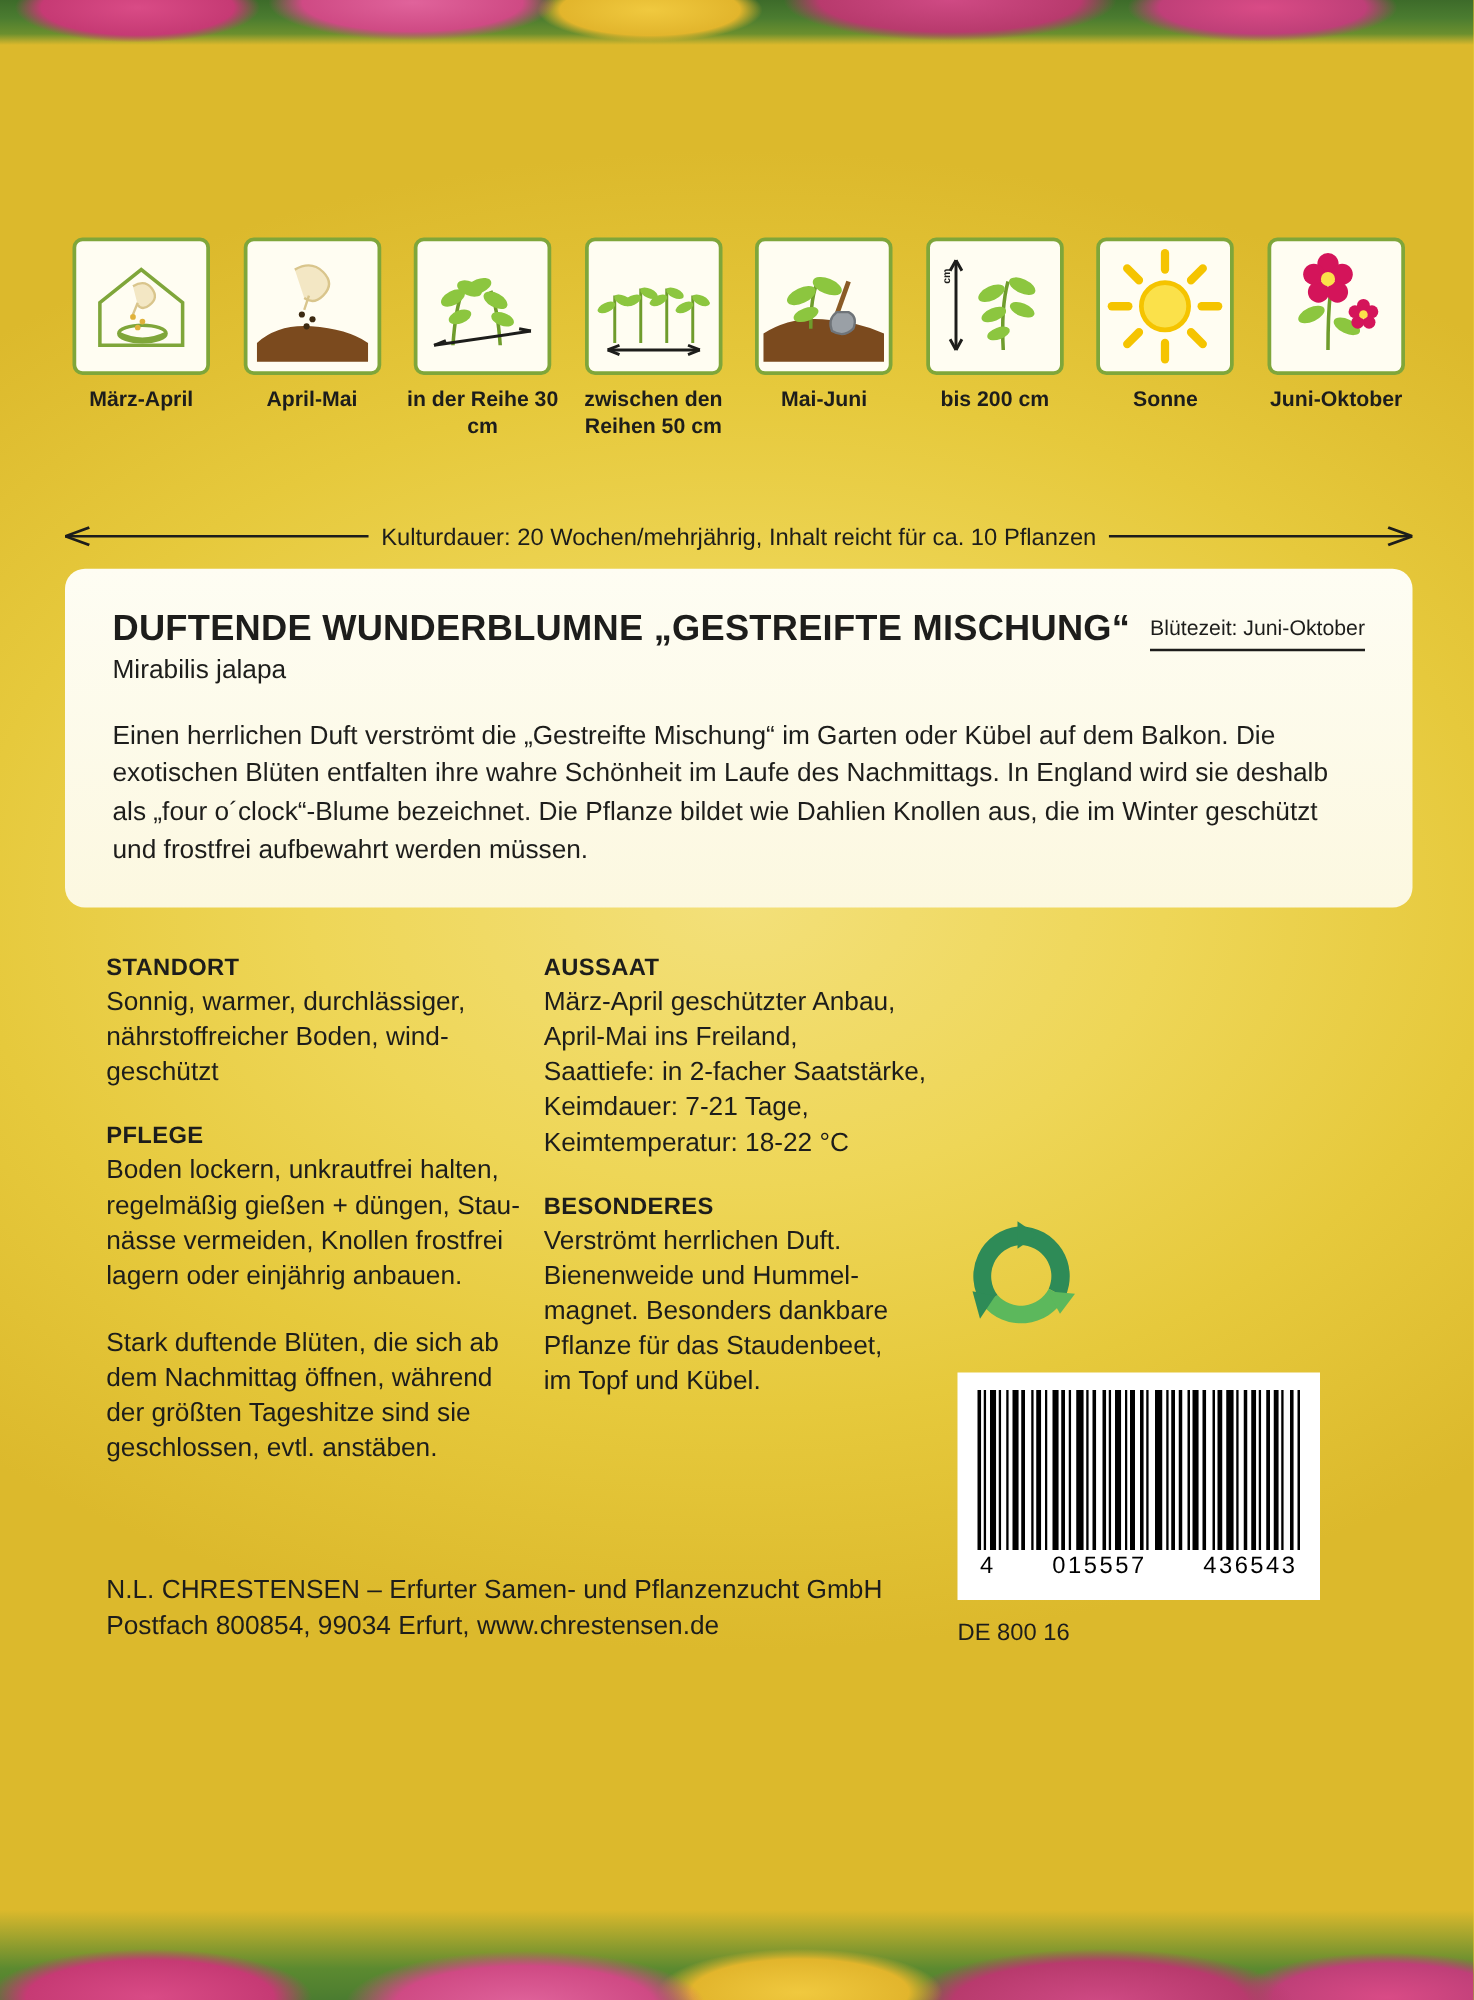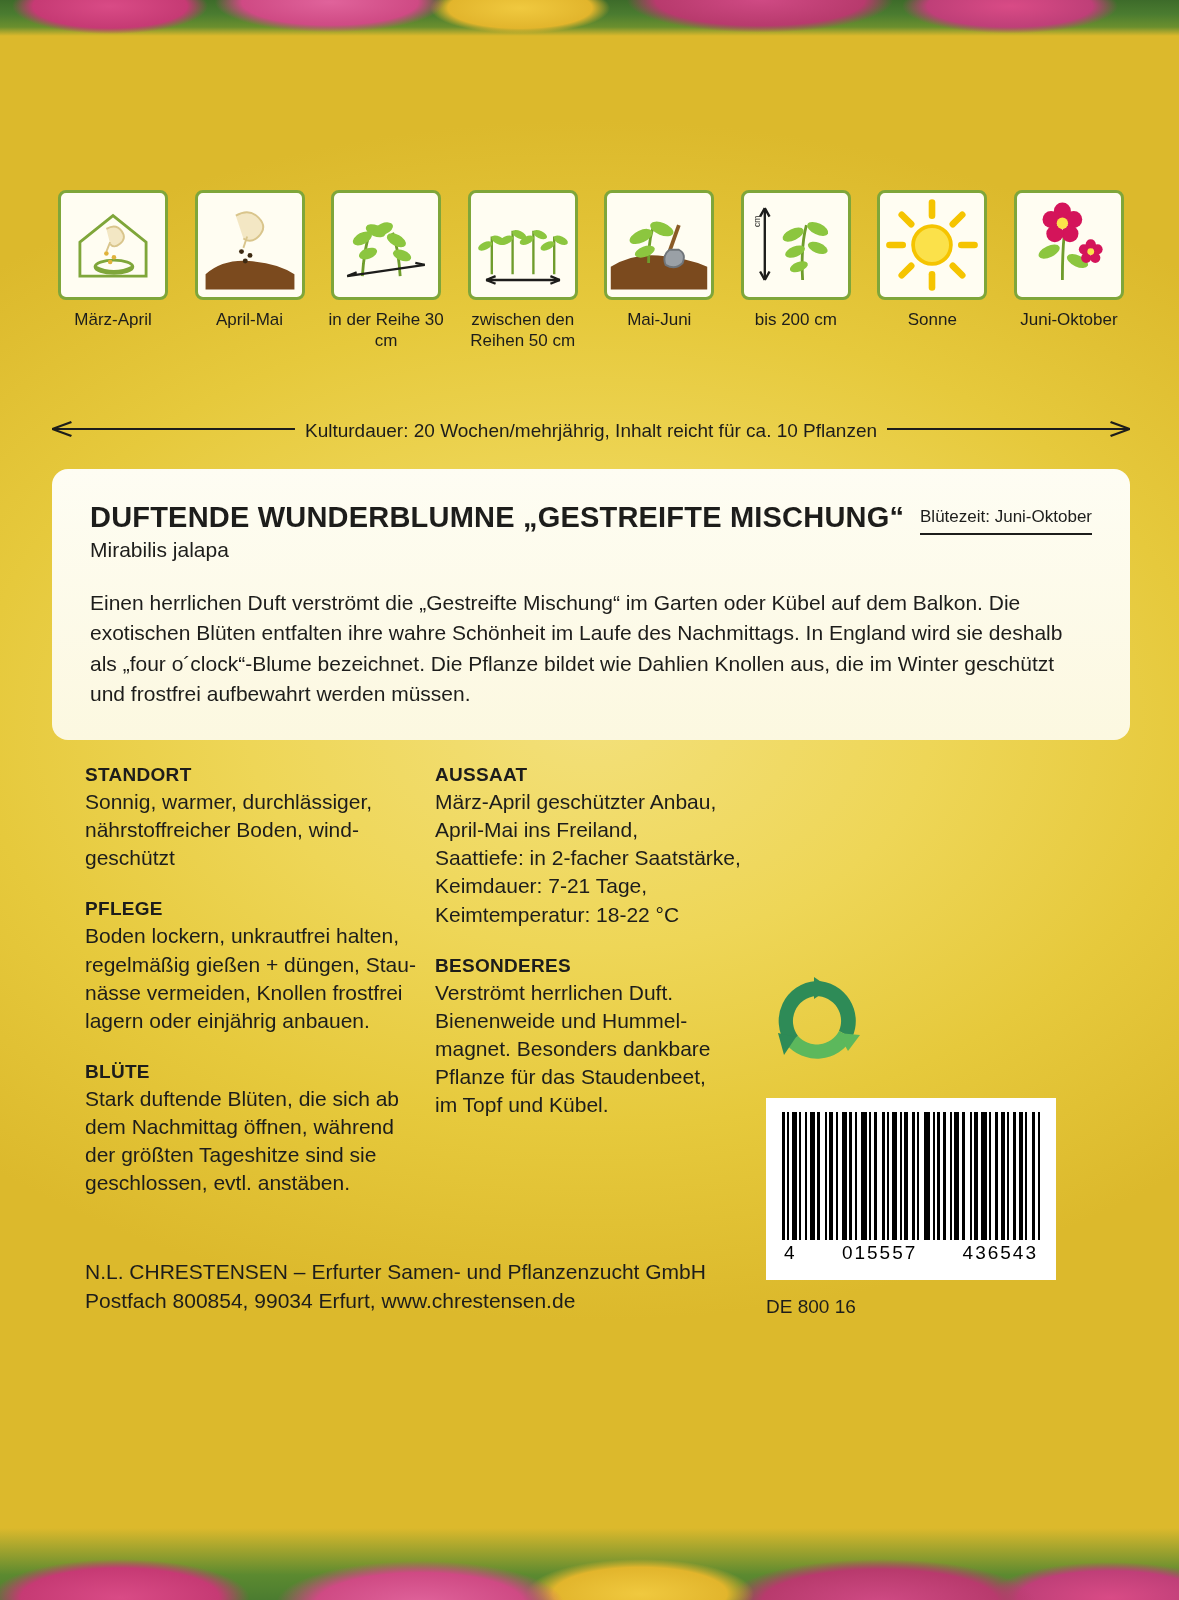--- a/index.html
+++ b/index.html
@@ -52,20 +52,21 @@
     left: 52px;
     width: 1078px;
     display: flex;
     justify-content: space-between;
   }
   .icon-cell {
     width: 122px;
     display: flex;
     flex-direction: column;
     align-items: center;
+    font-weight: bold;
   }
   .icon-box {
     width: 110px;
     height: 110px;
     background: #fffdf2;
     border: 3px solid #7fa63a;
     border-radius: 8px;
     box-sizing: border-box;
     overflow: hidden;
     position: relative;
@@ -93,21 +94,21 @@
   .culture .arrowline svg { position: absolute; inset: 0; width: 100%; height: 100%; }
   .culture-text {
     font-size: 19px;
     color: #1d1d1b;
     white-space: nowrap;
   }
 
   
   .panel {
     position: absolute;
-    top: 469px;
+    top: 455px;
     left: 52px;
     width: 1078px;
     min-height: 270px;
     background: linear-gradient(180deg, #fefdf3 0%, #fcf8e0 100%);
     border-radius: 16px;
     box-sizing: border-box;
     padding: 32px 38px 30px 38px;
   }
   .panel-head {
     display: flex;
@@ -419,21 +420,20 @@
     <div class="col">
       <div class="sec-title">STANDORT</div>
       <div class="sec-body">Sonnig, warmer, durchlässiger,
 nährstoffreicher Boden, wind-
 geschützt</div>
       <div class="sec-title">PFLEGE</div>
       <div class="sec-body">Boden lockern, unkrautfrei halten,
 regelmäßig gießen + düngen, Stau-
 nässe vermeiden, Knollen frostfrei
 lagern oder einjährig anbauen.</div>
-      <div class="sec-title">BLÜTE</div>
       <div class="sec-body">Stark duftende Blüten, die sich ab
 dem Nachmittag öffnen, während
 der größten Tageshitze sind sie
 geschlossen, evtl. anstäben.</div>
     </div>
     <div class="col second">
       <div class="sec-title">AUSSAAT</div>
       <div class="sec-body">März-April geschützter Anbau,
 April-Mai ins Freiland,
 Saattiefe: in 2-facher Saatstärke,

